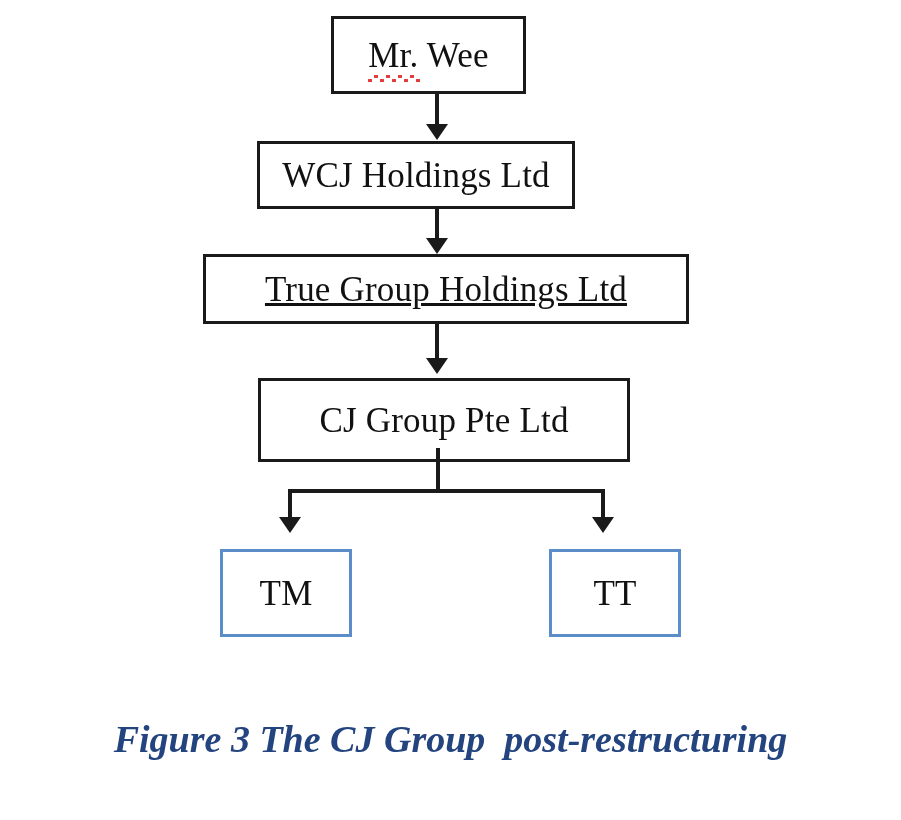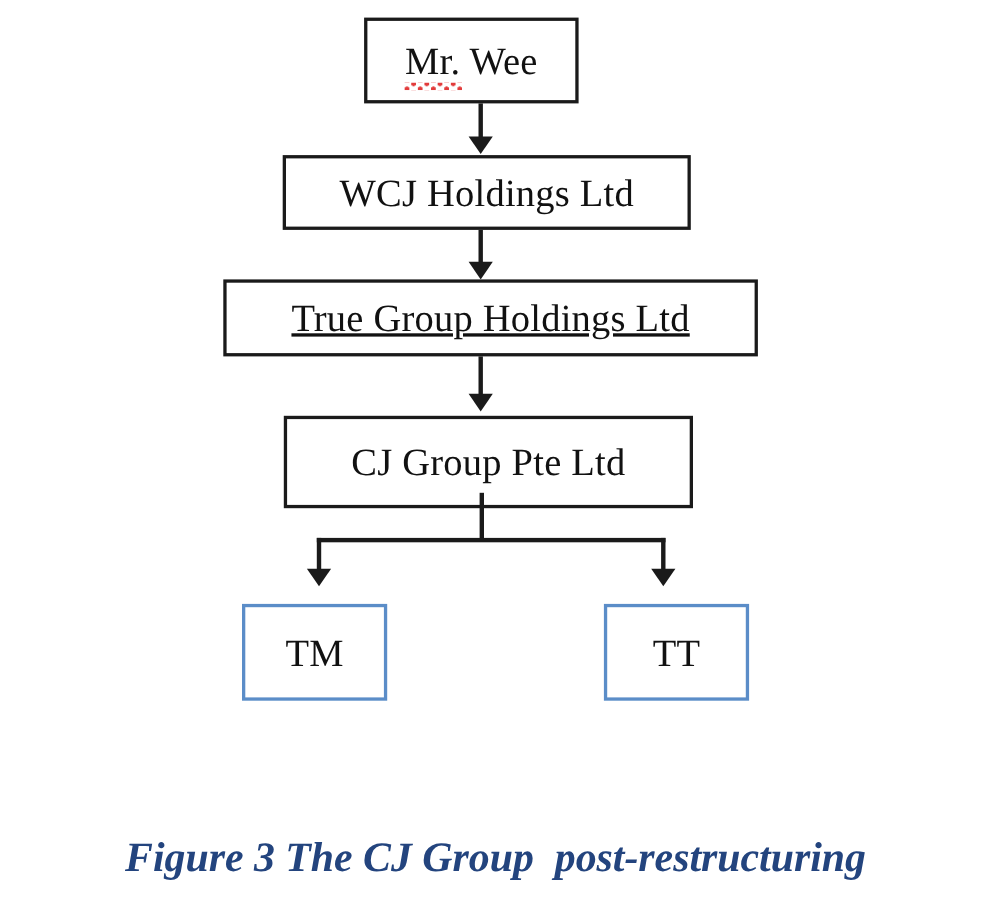--- a/index.html
+++ b/index.html
@@ -90,21 +90,21 @@
 
 <div id="page">
 
   <div class="node black" style="left:331px; top:16px; width:195px; height:78px; font-size:35px;">
     <span class="node-label"><span class="misspell">Mr.</span><span> Wee</span></span>
   </div>
 
   <div class="conn-line" style="left:435px; top:94px; width:4px; height:33px;"></div>
   <div class="arrow-head" style="left:426px; top:124px;"></div>
 
-  <div class="node black" style="left:257px; top:141px; width:371px; height:68px; font-size:35px;">
+  <div class="node black" style="left:257px; top:141px; width:318px; height:68px; font-size:35px;">
     <span class="node-label">WCJ Holdings Ltd</span>
   </div>
 
   <div class="conn-line" style="left:435px; top:209px; width:4px; height:33px;"></div>
   <div class="arrow-head" style="left:426px; top:238px;"></div>
 
   <div class="node black" style="left:203px; top:254px; width:486px; height:70px; font-size:35px;text-decoration:underline;">
     <span class="node-label">True Group Holdings Ltd</span>
   </div>
 
@@ -126,15 +126,15 @@
   <div class="arrow-head" style="left:592px; top:517px;"></div>
 
   <div class="node blue" style="left:220px; top:549px; width:132px; height:88px; font-size:35px;">
     <span class="node-label">TM</span>
   </div>
 
   <div class="node blue" style="left:549px; top:549px; width:132px; height:88px; font-size:35px;">
     <span class="node-label">TT</span>
   </div>
 
-  <div class="caption" style="top:758px; font-size:38px; color:#23447e;">Figure 3 The CJ Group  post-restructuring</div>
+  <div class="caption" style="top:717px; font-size:38px; color:#23447e;">Figure 3 The CJ Group  post-restructuring</div>
 
 </div>
 
 </body></html>

